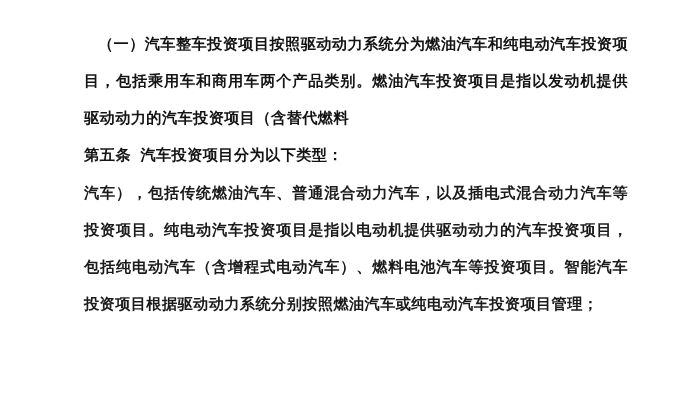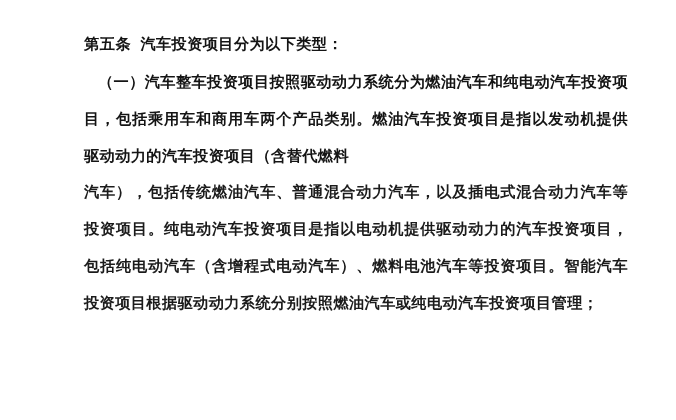--- a/index.html
+++ b/index.html
@@ -43,21 +43,20 @@
   }
   .article-gap {
     display: inline-block;
     width: 9px;
   }
   .para-2 {
     text-indent: 14px;
   }
   .block-b {
     margin-top: 0;
-    font-family: Liberation Mono, monospace;
   }
   .stray-dot {
     position: absolute;
     left: 329px;
     top: 196px;
     width: 2px;
     height: 2px;
     background: #2b2b2b;
     border-radius: 50%;
   }
@@ -65,25 +64,25 @@
     color: #1b1b1b;
   }
 </style>
 </head>
 <body>
 
 <div class="page">
 
   <div class="doc-body">
 
+    <p class="para para-2">（一）汽车整车投资项目按照驱动动力系统分为燃油汽车和纯电动汽车投资项目，包括乘用车和商用车两个产品类别。燃油汽车投资项目是指以发动机提供驱动动力的汽车投资项目（含替代燃料</p>
+
     <p class="para para-1">
       <span class="article-label">第五条</span><span class="article-gap"></span><span>汽车投资项目分为以下类型：</span>
     </p>
-
-    <p class="para para-2">（一）汽车整车投资项目按照驱动动力系统分为燃油汽车和纯电动汽车投资项目，包括乘用车和商用车两个产品类别。燃油汽车投资项目是指以发动机提供驱动动力的汽车投资项目（含替代燃料</p>
 
     <p class="para block-b fade-line">汽车），包括传统燃油汽车、普通混合动力汽车，以及插电式混合动力汽车等投资项目。纯电动汽车投资项目是指以电动机提供驱动动力的汽车投资项目，包括纯电动汽车（含增程式电动汽车）、燃料电池汽车等投资项目。智能汽车投资项目根据驱动动力系统分别按照燃油汽车或纯电动汽车投资项目管理；</p>
 
   </div>
 
   <span class="stray-dot"></span>
 
 </div>
 
 </body></html>

